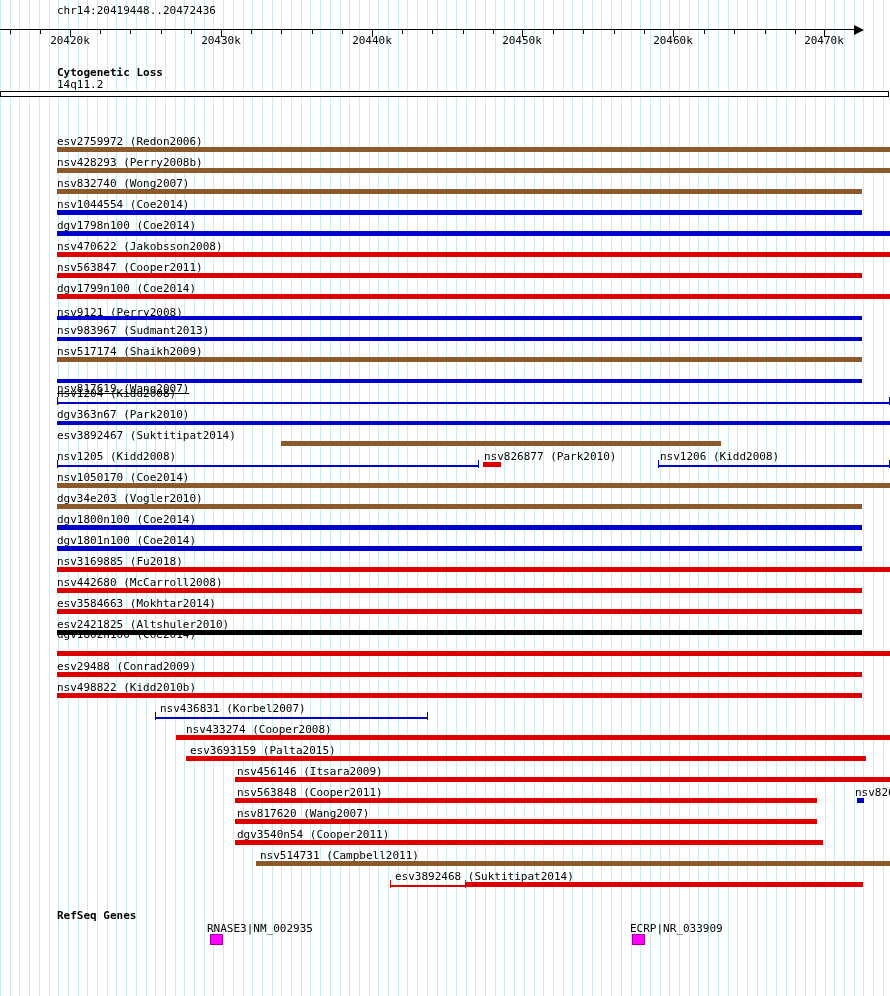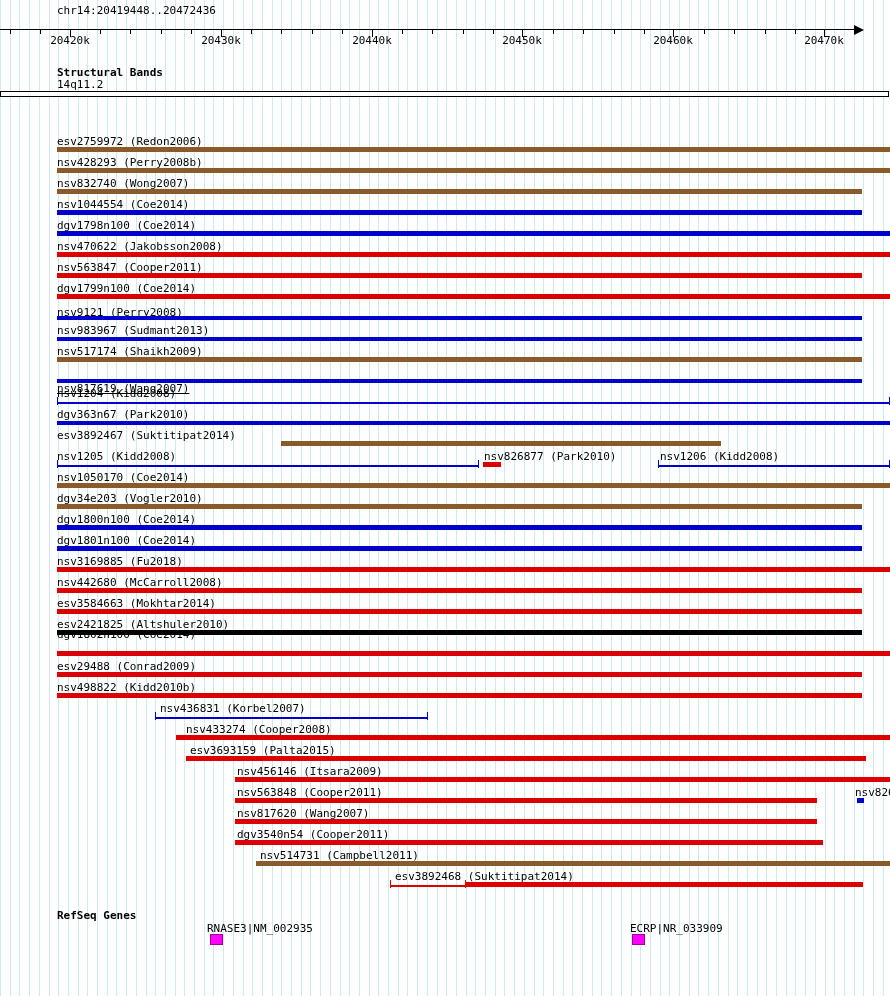--- a/index.html
+++ b/index.html
@@ -67,21 +67,21 @@
         <div class="tick minor" style="left: 614px;"></div>
         <div class="tick minor" style="left: 644px;"></div>
         <div class="tick minor" style="left: 704px;"></div>
         <div class="tick minor" style="left: 734px;"></div>
         <div class="tick minor" style="left: 765px;"></div>
         <div class="tick minor" style="left: 795px;"></div>
         <div class="tick minor" style="left: 855px;"></div>
       </div>
   </div>
 
-  <div class="section-title" style="top:66px">Structural Bands</div>
+  <div class="section-title" style="top:66px">Cytogenetic Loss</div>
   <div id="band-label">14q11.2</div>
   <div id="band-box"></div>
 
   <div id="dgv-rows">
       <div class="feat-label" style="left: 57px; top: 135px;">esv2759972 (Redon2006)</div>
       <div class="bar" style="left: 57px; top: 147px; width: 833px; height: 5px; background: rgb(139, 90, 43);"></div>
       <div class="feat-label" style="left: 57px; top: 156px;">nsv428293 (Perry2008b)</div>
       <div class="bar" style="left: 57px; top: 168px; width: 833px; height: 5px; background: rgb(139, 90, 43);"></div>
       <div class="feat-label" style="left: 57px; top: 177px;">nsv832740 (Wong2007)</div>
       <div class="bar" style="left: 57px; top: 189px; width: 805px; height: 5px; background: rgb(139, 90, 43);"></div>

